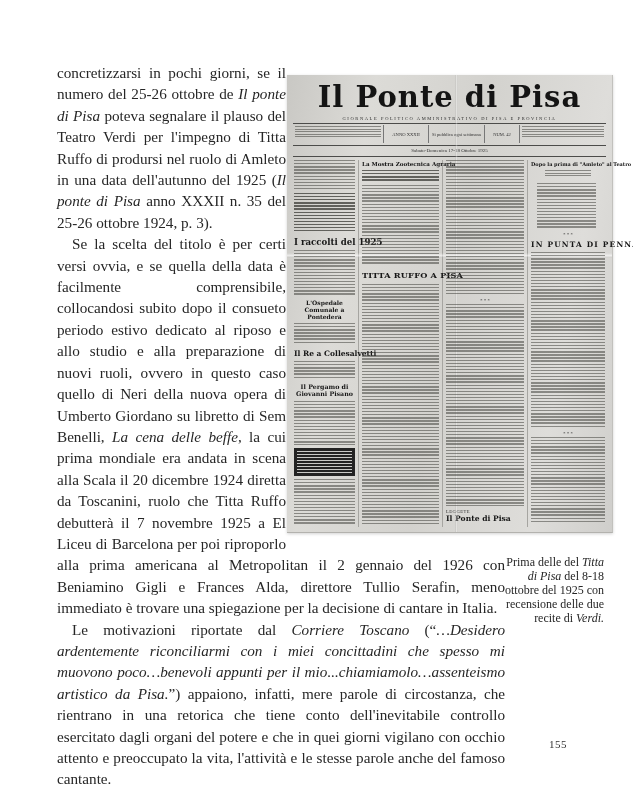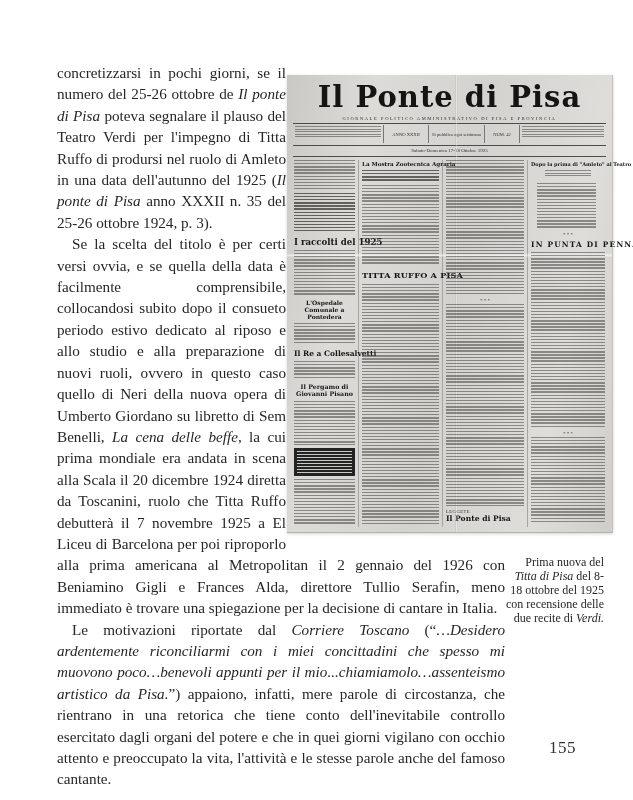--- a/index.html
+++ b/index.html
@@ -84,21 +84,21 @@
   .poem{width:80%;margin:2px 2px 2px 6px;}
   .byline{width:62%;margin:0 auto 3px;}
 
   
   .caption{
     position:absolute;right:29px;top:556px;width:100px;
     font-size:12px;line-height:13.9px;color:#262626;text-align:right;
   }
   .page-number{
     position:absolute;left:549px;top:738px;
-    font-size:17px;color:#333;letter-spacing:.5px;
+    font-size:11px;color:#333;letter-spacing:.5px;
   }
 </style>
 </head>
 <body>
 
 <div class="main-text">
   <div class="float-spacer"></div>
   <p class="para no-indent"><span>concretizzarsi in pochi giorni, se il numero del 25-26 ottobre de </span><i>Il ponte di Pisa</i><span> poteva segnalare il plauso del Teatro Verdi per l'impegno di Titta Ruffo di prodursi nel ruolo di Amleto in una data dell'autunno del 1925 (</span><i>Il ponte di Pisa</i><span> anno XXXII n. 35 del 25-26 ottobre 1924, p. 3).</span></p>
   <p class="para"><span>Se la scelta del titolo è per certi versi ovvia, e se quella della data è facilmente comprensibile, collocandosi subito dopo il consueto periodo estivo dedicato al riposo e allo studio e alla preparazione di nuovi ruoli, ovvero in questo caso quello di Neri della nuova opera di Umberto Giordano su libretto di Sem Benelli, </span><i>La cena delle beffe</i><span>, la cui prima mondiale era andata in scena alla Scala il 20 dicembre 1924 diretta da Toscanini, ruolo che Titta Ruffo debutterà il 7 novembre 1925 a El Liceu di Barcelona per poi riproporlo alla prima americana al Metropolitan il 2 gennaio del 1926 con Beniamino Gigli e Frances Alda, direttore Tullio Serafin, meno immediato è trovare una spiegazione per la decisione di cantare in Italia.</span></p>
   <p class="para"><span>Le motivazioni riportate dal </span><i>Corriere Toscano</i><span> (“</span><i>…Desidero ardentemente riconciliarmi con i miei concittadini che spesso mi muovono poco…benevoli appunti per il mio...chiamiamolo…assenteismo artistico da Pisa.</i><span>”) appaiono, infatti, mere parole di circostanza, che rientrano in una retorica che tiene conto dell'inevitabile controllo esercitato dagli organi del potere e che in quei giorni vigilano con occhio attento e preoccupato la vita, l'attività e le stesse parole anche del famoso cantante.</span></p>
@@ -172,15 +172,15 @@
       <div class="np-ast">* * *</div>
       <div class="np-h h-penna">IN PUNTA DI PENNA</div>
       <div class="sim grow2"></div>
       <div class="np-ast">* * *</div>
       <div class="sim grow1"></div>
     </div>
 
   </div>
 </figure>
 
-<div class="caption"><span>Prima nuova del </span><i>Titta di Pisa</i><span> del 8-18 ottobre del 1925 con recensione delle due recite di </span><i>Verdi.</i></div>
+<div class="caption"><span>Prima delle del </span><i>Titta di Pisa</i><span> del 8-18 ottobre del 1925 con recensione delle due recite di </span><i>Verdi.</i></div>
 
 <div class="page-number">155</div>
 
 </body></html>

